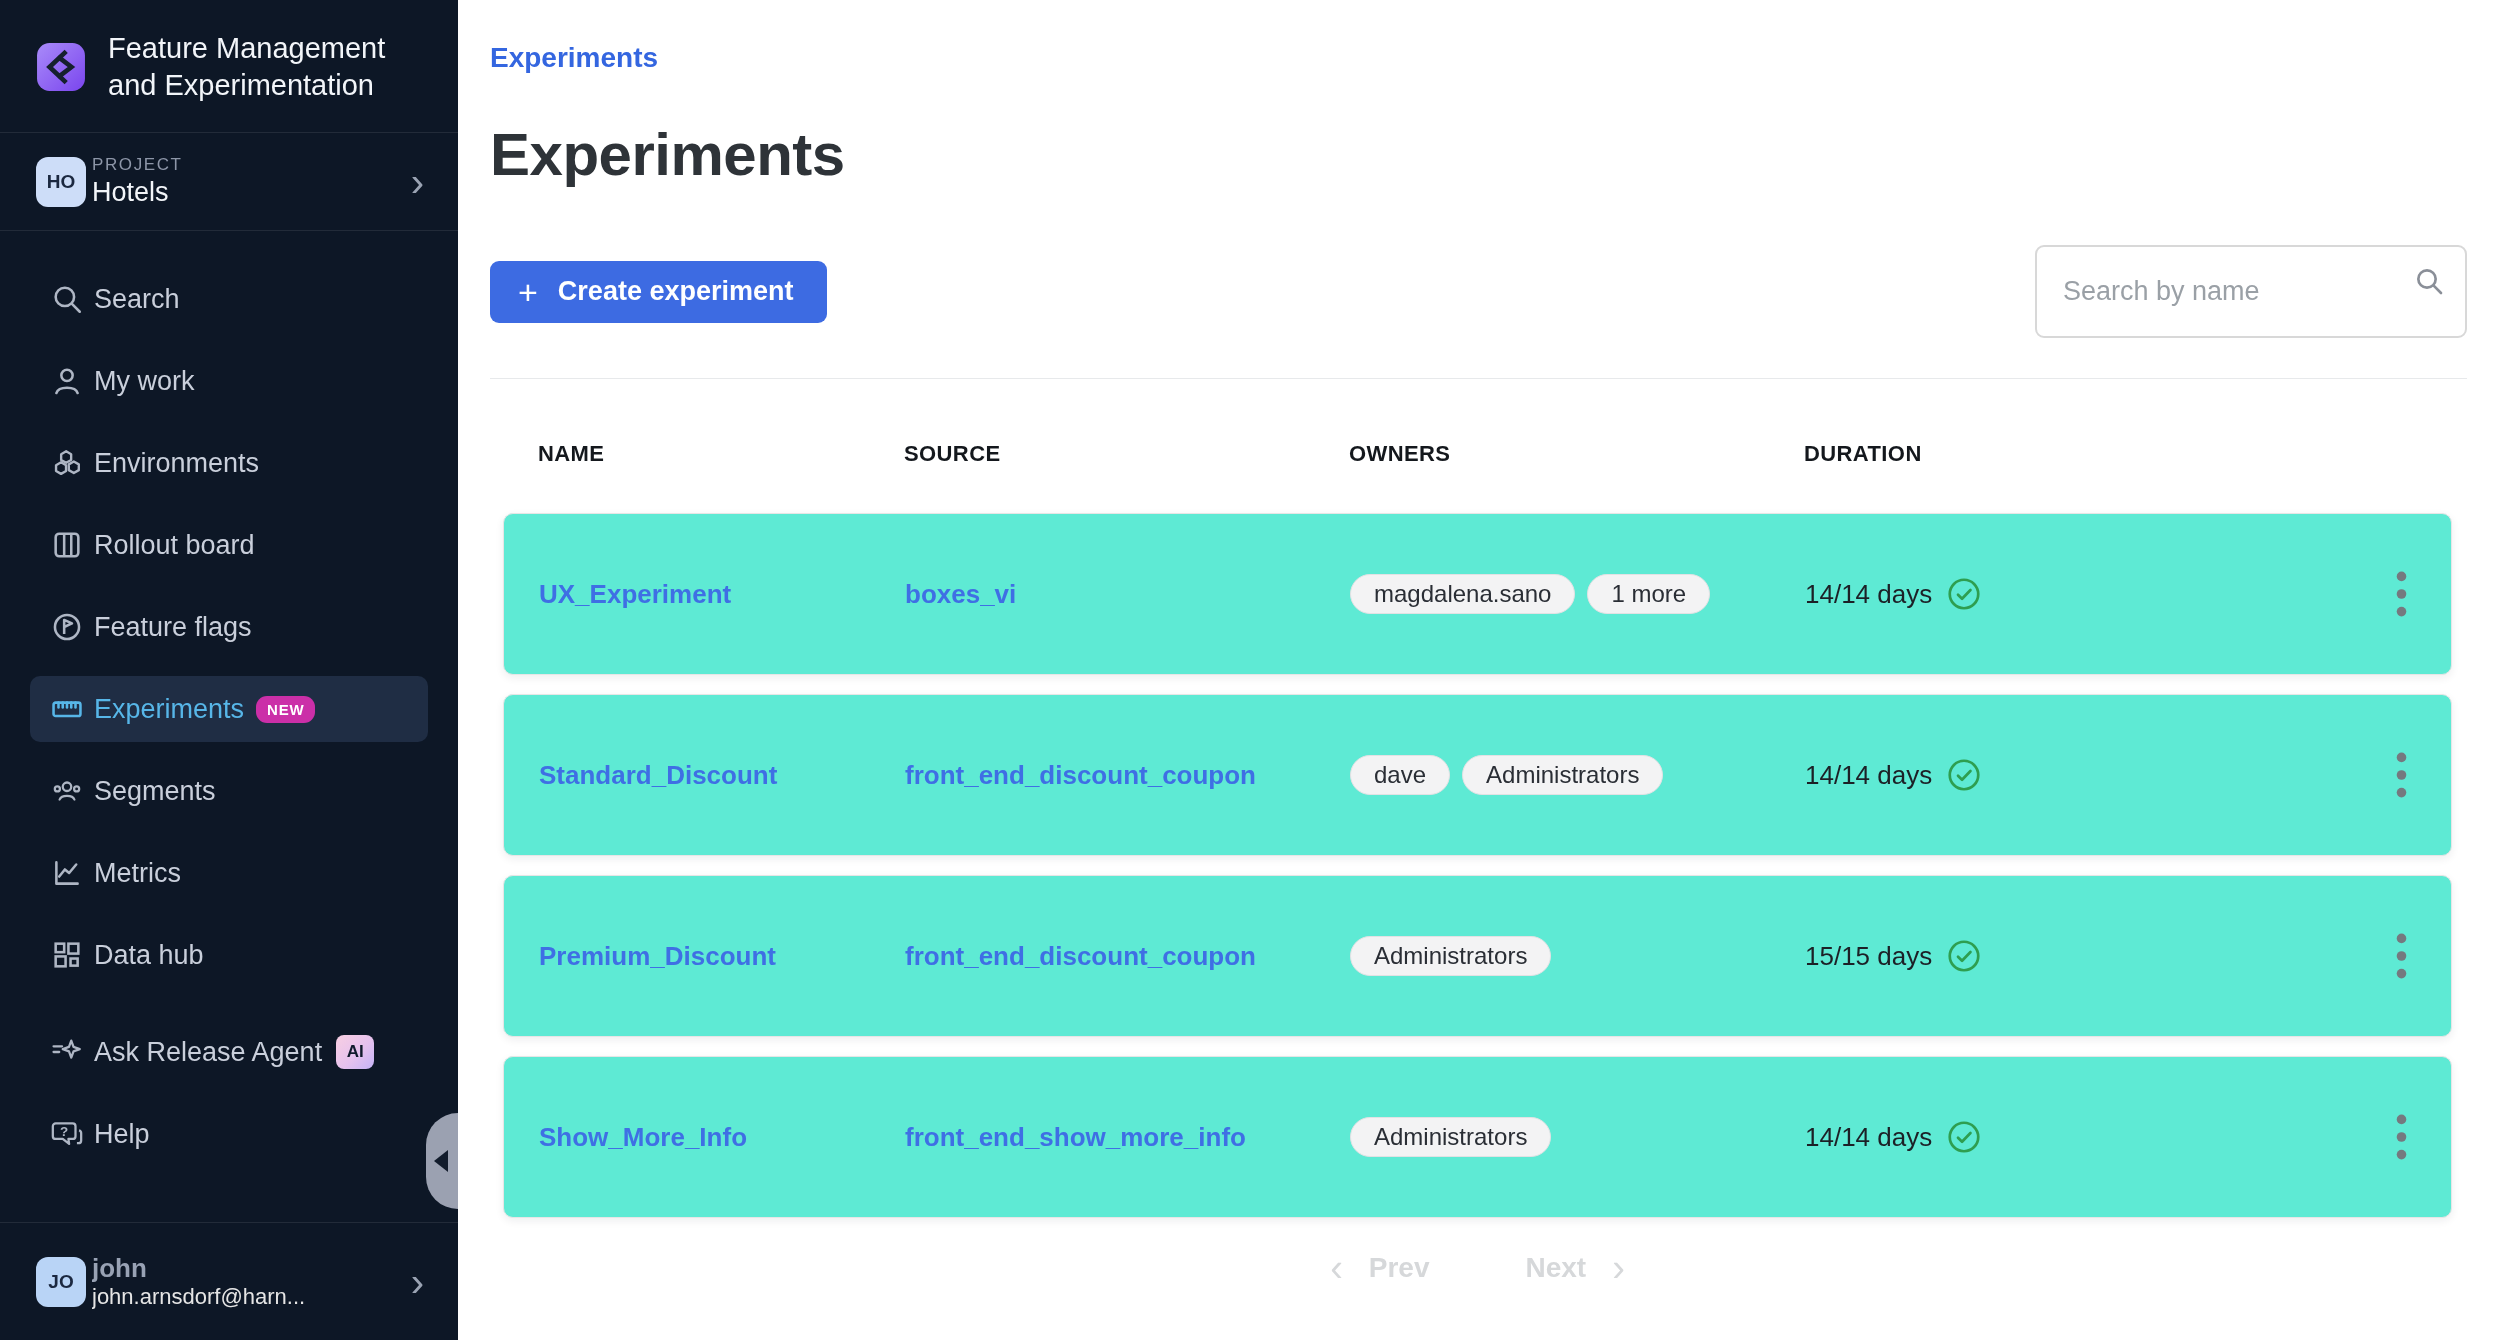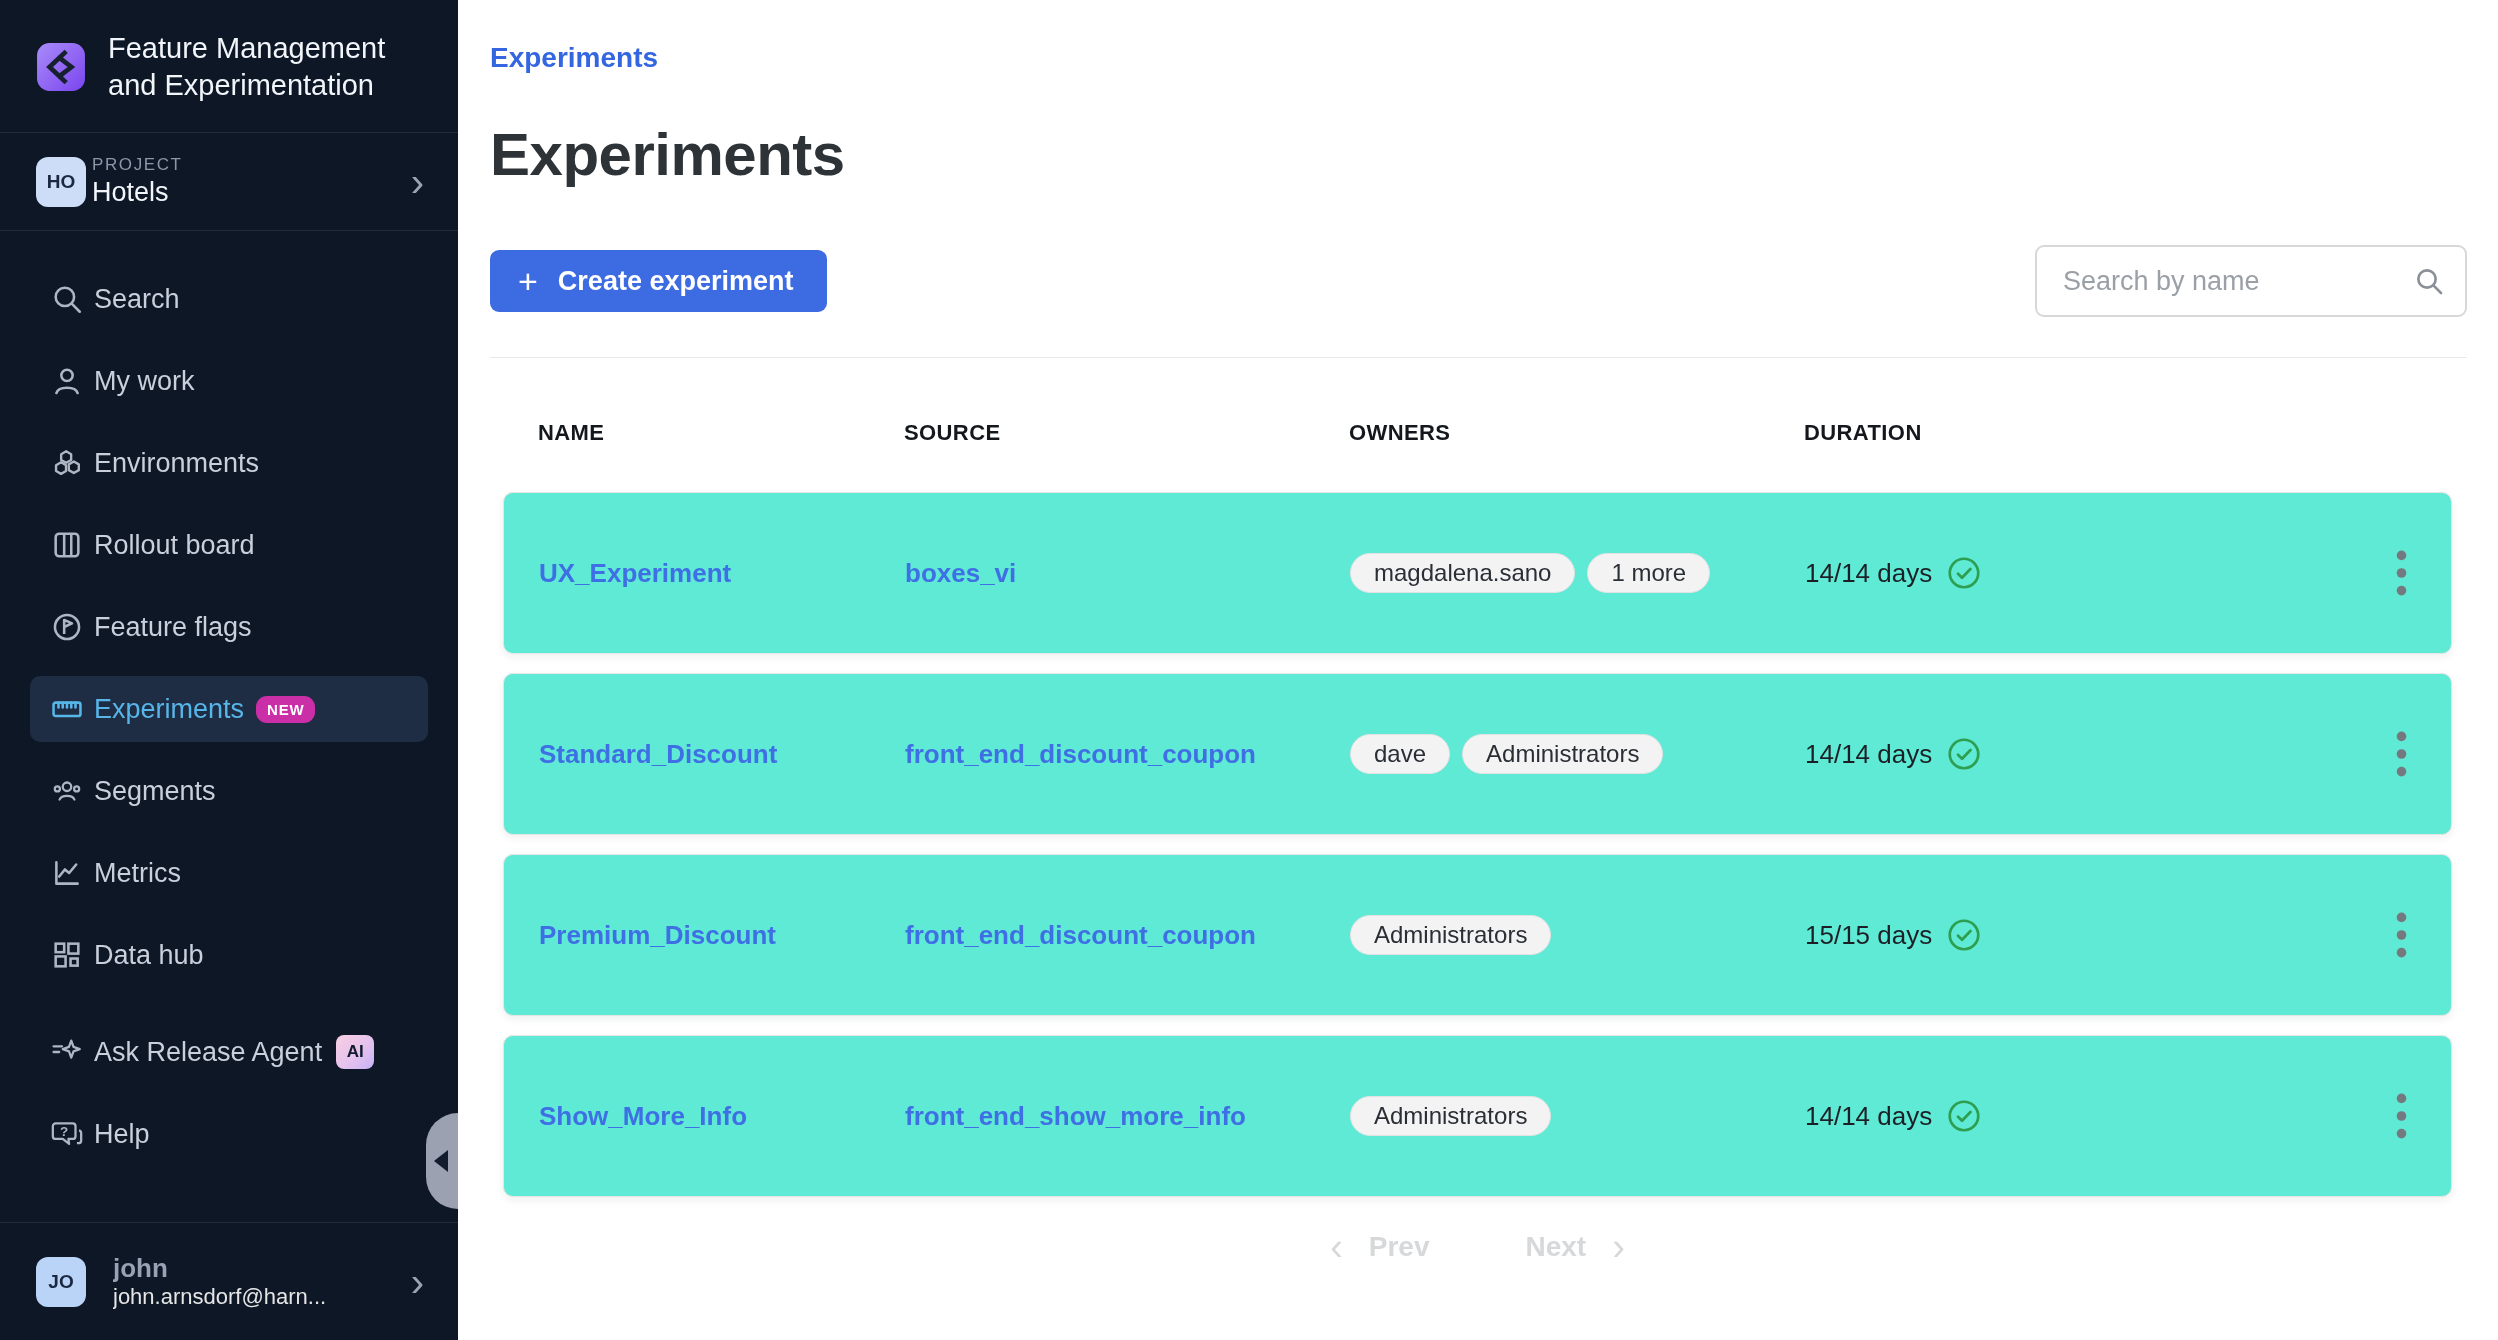--- a/index.html
+++ b/index.html
@@ -52,21 +52,21 @@
   .footer-nav { margin-top:31px; }
   .ai-badge {
     width:38px; height:34px; border-radius:8px;
     background:linear-gradient(135deg,#f8cfe2 0%,#e6c2ee 55%,#c4b2f6 100%);
     color:#101b2c; font-size:17px; font-weight:700;
     display:flex; align-items:center; justify-content:center; margin-left:4px;
   }
   .user-row {
     margin-top:auto;
     border-top:1px solid rgba(255,255,255,0.09);
-    display:flex; align-items:center; gap:27px;
+    display:flex; align-items:center; gap:6px;
     padding:0 28px 0 36px; height:118px; cursor:pointer;
   }
   .user-avatar {
     width:50px; height:50px; border-radius:12px; background:#b9d4f6; color:#1b2840;
     font-size:19px; font-weight:700; display:flex; align-items:center; justify-content:center;
   }
   .user-meta { flex:1; overflow:hidden; }
   .user-name { font-size:26px; font-weight:700; color:#98a2b4; }
   .user-email { font-size:22px; color:#e5e5e5; margin-top:0; white-space:nowrap; }
   .collapse-handle {
@@ -87,21 +87,21 @@
   .toolbar { margin-top:56px; display:flex; align-items:center; justify-content:space-between; }
   .create-btn {
     display:inline-flex; align-items:center; gap:20px;
     background:#3d6be2; color:#ffffff; border:none; border-radius:9px;
     height:62px; padding:0 34px 0 28px; font-size:27px; font-weight:700;
     font-family:"Liberation Sans", sans-serif; cursor:pointer;
   }
   .create-btn .plus { font-size:34px; font-weight:400; line-height:1; }
   .search-wrap { position:relative; width:432px; }
   .search-input {
-    width:432px; height:72px; border:2px solid #d8d8d8; border-radius:9px;
+    width:432px; height:93px; border:2px solid #d8d8d8; border-radius:9px;
     padding:0 70px 0 26px; font-size:27px; color:#333;
     font-family:"Liberation Sans", sans-serif; outline:none; background:#fff;
   }
   .search-input::placeholder { color:#9aa0a6; }
   .search-icon { position:absolute; right:22px; top:20px; width:32px; height:32px; color:#8a8f98; }
   .header-rule { border-bottom:1px solid #e7e9eb; margin-top:40px; }
 
   .table-area { padding:0 46px 0 45px; }
   .grid-cols {
     display:grid;

